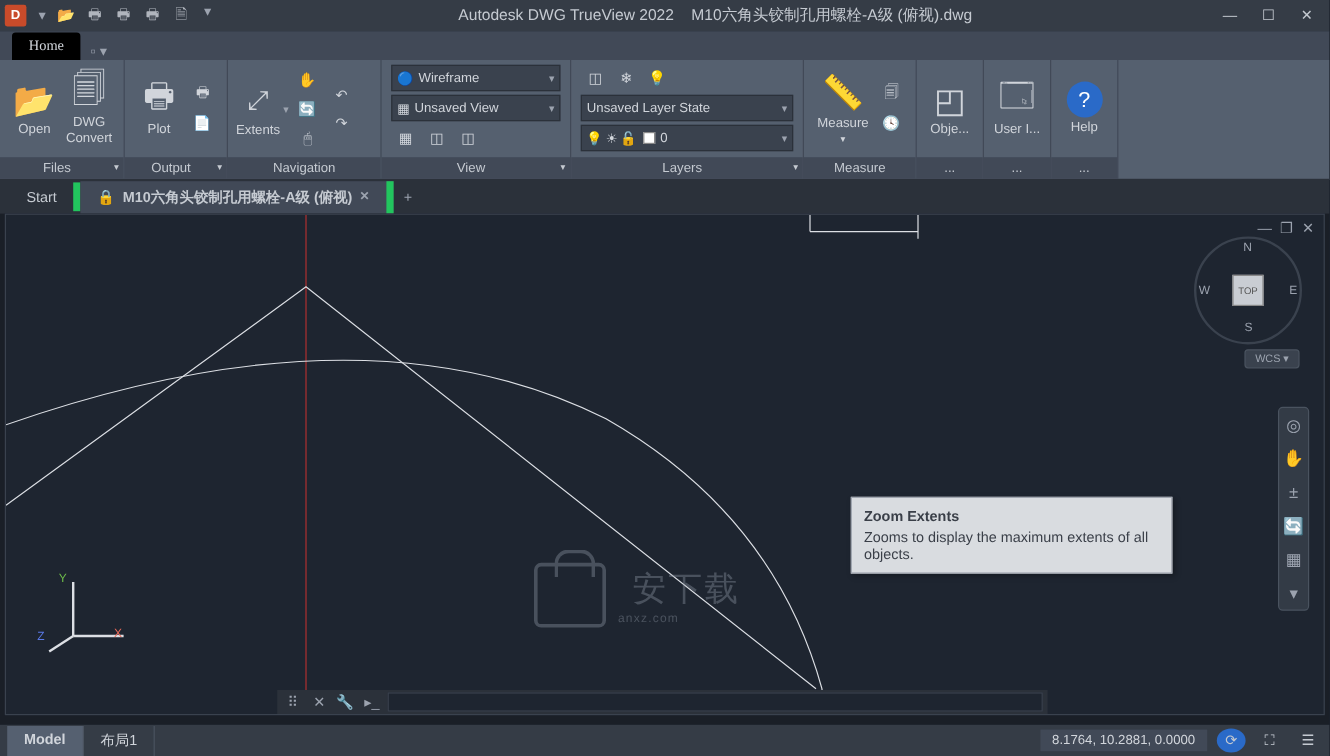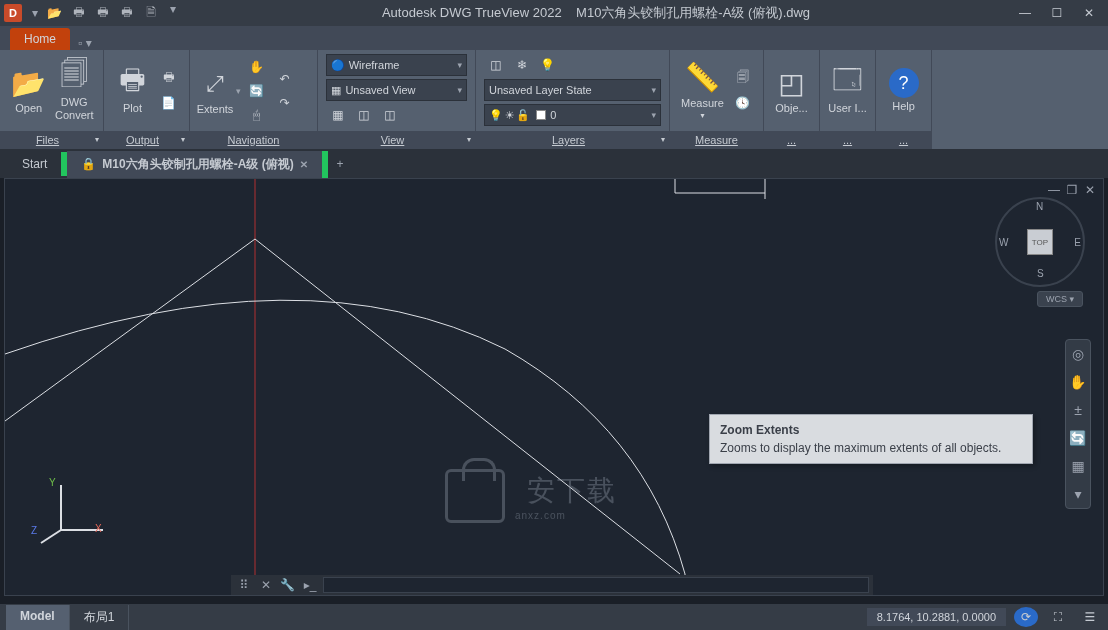--- a/index.html
+++ b/index.html
@@ -10,27 +10,27 @@
 .app-icon span { font-size: 11px; }
 .titlebar-dd { color: #9ca3af; padding: 0 6px; cursor: pointer; }
 .qat { display: flex; gap: 2px; }
 .qat-btn { width: 22px; height: 22px; display: flex; align-items: center; justify-content: center; cursor: pointer; color: #b0b5bd; }
 .title-text { flex: 1; text-align: center; color: #c5cad1; font-size: 13px; }
 .win-controls { display: flex; gap: 2px; }
 .win-btn { width: 30px; height: 20px; display: flex; align-items: center; justify-content: center; cursor: pointer; color: #c5cad1; }
 
 .tabstrip { height: 24px; background: #414957; display: flex; align-items: flex-end; padding-left: 10px; }
 .ribbon-tab { padding: 4px 14px; color: #d1d5db; font-size: 12px; cursor: pointer; }
-.ribbon-tab.active { background: #c2410c; border-radius: 3px 3px 0 0; }
+.ribbon-tab.active { background: #000000; border-radius: 3px 3px 0 0; font-family: Liberation Serif, serif; }
 .tab-expand { width: 30px; text-align: center; color: #9ca3af; cursor: pointer; }
 
 .ribbon { height: 100px; background: #55606f; display: flex; border-bottom: 1px solid #2b313a; }
 .panel { border-right: 1px solid #414957; display: flex; flex-direction: column; position: relative; }
 .panel-content { flex: 1; display: flex; align-items: center; padding: 4px 8px; gap: 4px; }
-.panel-label { height: 18px; background: #414957; text-align: center; font-size: 11px; color: #c5cad1; line-height: 18px; cursor: pointer; text-decoration: underline; }
+.panel-label { height: 18px; background: #414957; text-align: center; font-size: 11px; color: #c5cad1; line-height: 18px; cursor: pointer; }
 .panel-label .dd { float: right; margin-right: 4px; font-size: 8px; }
 .big-btn { display: flex; flex-direction: column; align-items: center; justify-content: center; width: 50px; height: 70px; cursor: pointer; color: #d1d5db; font-size: 11px; text-align: center; gap: 2px; }
 .big-btn .ico { font-size: 28px; height: 34px; display: flex; align-items: center; justify-content: center; }
 .big-btn .lbl { line-height: 1.1; }
 .sml-col { display: flex; flex-direction: column; gap: 2px; }
 .sml-btn { width: 24px; height: 22px; display: flex; align-items: center; justify-content: center; cursor: pointer; color: #d1d5db; }
 .combo { height: 22px; background: #3a424e; border: 1px solid #2b313a; display: flex; align-items: center; padding: 0 4px; font-size: 11px; color: #d1d5db; cursor: pointer; }
 .combo .cdd { margin-left: auto; font-size: 9px; color: #9ca3af; }
 .icon-row { display: flex; gap: 2px; }
 
@@ -49,21 +49,21 @@
 .vc-top { position: absolute; top: 32px; left: 32px; width: 26px; height: 26px; background: #c9cdd3; color: #555; font-size: 8px; text-align: center; line-height: 26px; border: 1px solid #888; cursor: pointer; }
 .vc-n { position: absolute; top: 4px; left: 41px; font-size: 10px; color: #9ca3af; }
 .vc-s { position: absolute; bottom: 8px; left: 42px; font-size: 10px; color: #9ca3af; }
 .vc-e { position: absolute; top: 40px; right: 4px; font-size: 10px; color: #9ca3af; }
 .vc-w { position: absolute; top: 40px; left: 4px; font-size: 10px; color: #9ca3af; }
 .wcs { position: absolute; top: 112px; right: 20px; padding: 2px 8px; background: #3a424e; border: 1px solid #4a535f; font-size: 9px; color: #9ca3af; border-radius: 3px; cursor: pointer; }
 
 .navbar { position: absolute; right: 12px; top: 160px; width: 26px; background: rgba(60,68,80,0.7); border: 1px solid #4a535f; border-radius: 4px; display: flex; flex-direction: column; align-items: center; padding: 4px 0; gap: 8px; }
 .nav-item { width: 20px; height: 20px; display: flex; align-items: center; justify-content: center; color: #9ca3af; font-size: 14px; cursor: pointer; }
 
-.tooltip { position: absolute; top: 235px; left: 704px; width: 324px; background: #d9dce0; color: #3a3f48; padding: 8px 10px; border: 1px solid #a0a6b0; font-size: 12px; box-shadow: 2px 2px 5px rgba(0,0,0,0.3); }
+.tooltip { position: absolute; top: 235px; left: 704px; width: 268px; background: #d9dce0; color: #3a3f48; padding: 8px 10px; border: 1px solid #a0a6b0; font-size: 12px; box-shadow: 2px 2px 5px rgba(0,0,0,0.3); }
 .tooltip .tt-title { font-weight: bold; margin-bottom: 4px; }
 
 .ucs-icon { position: absolute; bottom: 40px; left: 26px; width: 80px; height: 80px; }
 .axis { position: absolute; font-size: 10px; }
 .axis-x { color: #e86a5a; top: 48px; left: 64px; }
 .axis-y { color: #6fbf4a; top: 2px; left: 18px; }
 .axis-z { color: #5a7ae8; top: 50px; left: 0px; }
 
 .cmdline { position: absolute; bottom: 0; left: 0; right: 0; height: 20px; background: #2b313a; display: flex; align-items: center; padding: 0 4px; gap: 4px; }
 .cmd-btn { width: 18px; height: 18px; display: flex; align-items: center; justify-content: center; color: #9ca3af; cursor: pointer; }

